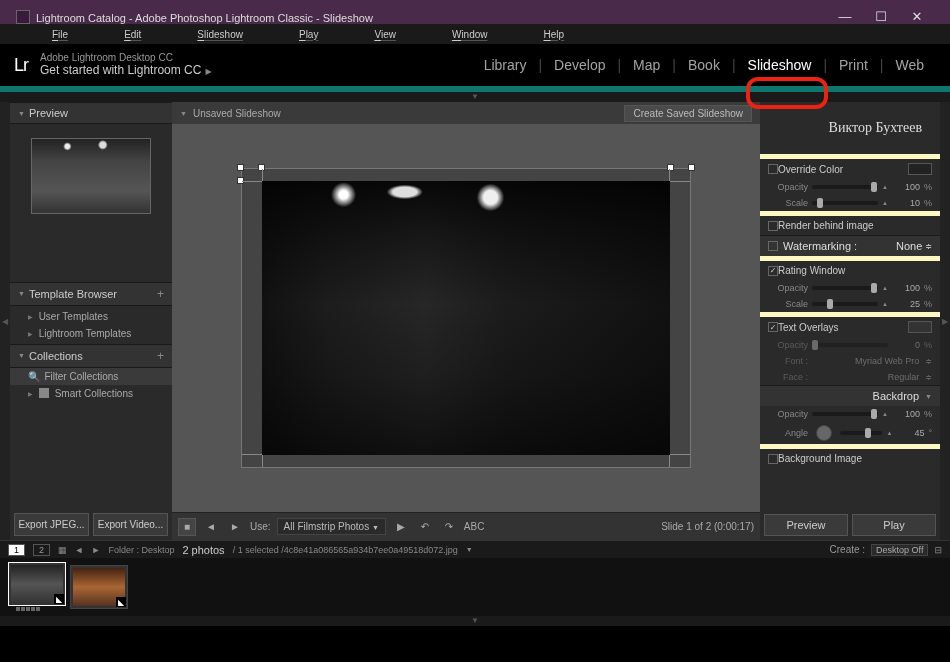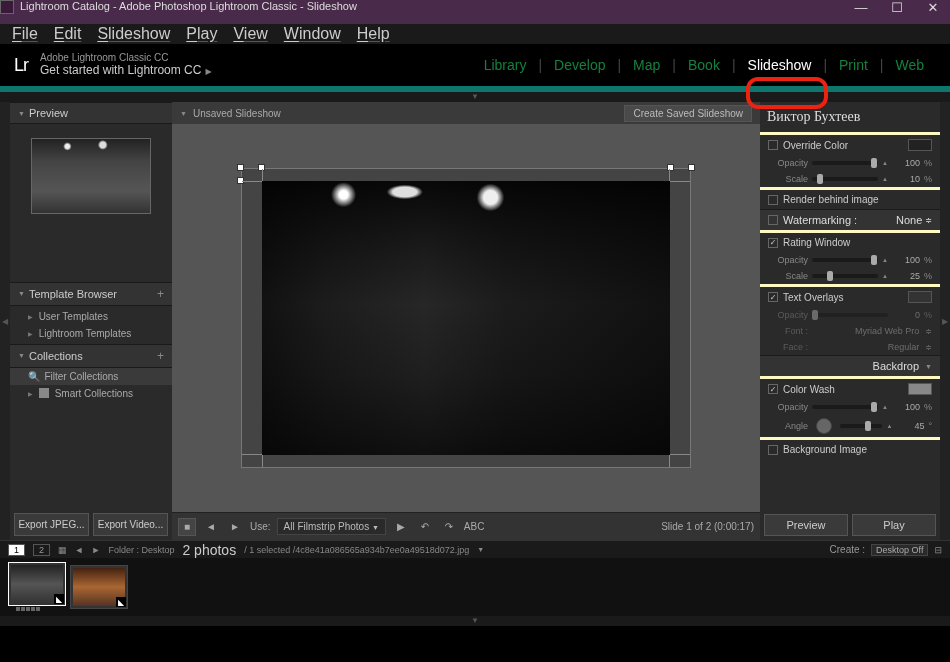--- a/index.html
+++ b/index.html
@@ -1,39 +1,39 @@
 <!DOCTYPE html>
 <html><head>
 <meta charset="utf-8">
 <style>
 * { margin: 0; padding: 0; box-sizing: border-box; font-family: "Segoe UI", Arial, sans-serif; }
 body { background: #000; width: 950px; height: 662px; overflow: hidden; position: relative; }
 
 
-.titlebar { background: #4a2a4a; height: 24px; display: flex; align-items: flex-start; padding: 0 0; color: #ddd; font-size: 11px; }
+.titlebar { background: #4a2a4a; height: 24px; display: flex; align-items: flex-end; padding: 0 16px; color: #ddd; font-size: 11px; }
 .titlebar-icon { width: 14px; height: 14px; background: #3a1a3a; margin-right: 6px; border: 1px solid #666; }
 .titlebar-text { flex: 1; }
 .titlebar-btns { display: flex; gap: 18px; padding-right: 8px; }
 .titlebar-btn { color: #ddd; font-size: 13px; cursor: pointer; width: 18px; text-align: center; }
 
 
 .menubar { background: #1a1a1a; height: 20px; display: flex; align-items: center; padding: 0 6px; gap: 4px; }
-.menu-item { color: #ccc; font-size: 16px; padding: 2px 6px; cursor: pointer; text-decoration: underline; text-decoration-color: #555; text-underline-offset: 2px; }
+.menu-item { color: #ccc; font-size: 10px; padding: 2px 6px; cursor: pointer; text-decoration: underline; text-decoration-color: #555; text-underline-offset: 2px; margin-left: 40px; }
 .menu-item:first-letter { text-decoration: underline; }
 
 
 .header { background: #000; height: 48px; display: flex; align-items: center; padding: 0 18px 0 14px; border-bottom: 6px solid #0f766e; }
 .logo { color: #fff; font-size: 18px; font-weight: 300; margin-right: 12px; letter-spacing: -1px; }
 .logo .l { font-weight: 400; }
 .logo .r { font-weight: 300; }
 .header-info { flex: 1; color: #999; font-size: 10px; line-height: 12px; }
 .header-info .line2 { font-size: 12px; color: #ccc; }
 .header-info .tri { display: inline-block; margin-left: 4px; font-size: 8px; color: #888; }
 .modules { display: flex; align-items: center; gap: 4px; }
-.module { color: #15803d; font-size: 14px; padding: 4px 8px; cursor: pointer; }
+.module { color: #a3a3a3; font-size: 14px; padding: 4px 8px; cursor: pointer; }
 .module.active { color: #fff; }
 .module-sep { color: #444; font-size: 14px; }
 .annot { position: absolute; border: 4px solid #e21; border-radius: 12px; top: 77px; left: 746px; width: 82px; height: 32px; pointer-events: none; }
 
 
 .main { display: flex; height: 438px; background: #1a1a1a; }
 .panel { background: #2a2a2a; display: flex; flex-direction: column; }
 .panel.left { width: 162px; }
 .panel.right { width: 180px; }
 .center { flex: 1; background: #4a4a4a; display: flex; flex-direction: column; }
@@ -83,25 +83,25 @@
 .tb-text { color: #aaa; }
 
 
 .rp-row { display: flex; align-items: center; padding: 3px 8px; font-size: 10px; color: #aaa; gap: 4px; }
 .rp-row .lbl { width: 40px; text-align: right; font-size: 9px; color: #888; }
 .rp-row .slider { flex: 1; height: 4px; background: #1a1a1a; position: relative; border-radius: 2px; }
 .rp-row .slider .knob { position: absolute; width: 6px; height: 10px; background: #aaa; top: -3px; border-radius: 2px; }
 .rp-row .tri { font-size: 6px; color: #888; }
 .rp-row .val { width: 28px; text-align: right; font-size: 9px; }
 .rp-row .unit { font-size: 9px; color: #888; }
-.rp-check { display: flex; align-items: center; padding: 4px 8px; font-size: 10px; color: #ccc; gap: 5px; border-top: 3px solid #fef9c3; }
+.rp-check { display: flex; align-items: center; padding: 4px 8px; font-size: 10px; color: #ccc; border-top: 5px solid #fef9c3; }
 .rp-check .box { width: 10px; height: 10px; border: 1px solid #666; display: flex; align-items: center; justify-content: center; font-size: 8px; color: #ccc; }
 .rp-check.checked .box::after { content: "✓"; }
 .rp-swatch { width: 24px; height: 12px; background: #222; border: 1px solid #555; margin-left: auto; }
-.rp-name { text-align: left; font-size: 14px; color: #ddd; padding: 7px; font-family: serif; }
+.rp-name { text-align: right; font-size: 14px; color: #ddd; padding: 18px; font-family: serif; }
 .rp-head-right { background: #333; color: #ddd; font-size: 11px; padding: 4px 8px; text-align: right; border-top: 1px solid #1a1a1a; display: flex; align-items: center; }
 .rp-head-right .tri { margin-left: 6px; font-size: 7px; color: #888; }
 .rp-head-right .lbl { margin-left: auto; }
 .rp-angle-knob { width: 16px; height: 16px; border-radius: 50%; background: #666; border: 1px solid #444; margin: 0 4px; position: relative; }
 .rp-btns { display: flex; gap: 4px; padding: 4px; }
 .rp-btn { flex: 1; background: #3a3a3a; border: 1px solid #555; color: #ccc; font-size: 11px; padding: 4px 0; text-align: center; cursor: pointer; }
 
 
 .export-row { display: flex; gap: 4px; padding: 4px; margin-top: auto; }
 .export-btn { flex: 1; background: #3a3a3a; border: 1px solid #555; color: #ccc; font-size: 10px; padding: 5px 0; text-align: center; cursor: pointer; }
@@ -146,21 +146,21 @@
   <div class="menu-item">Slideshow</div>
   <div class="menu-item">Play</div>
   <div class="menu-item">View</div>
   <div class="menu-item">Window</div>
   <div class="menu-item">Help</div>
 </div>
 
 <div class="header">
   <div class="logo"><span class="l">L</span><span class="r">r</span></div>
   <div class="header-info">
-    <div>Adobe Lightroom Classic CC</div>
+    <div>Adobe Lightroom Desktop CC</div>
     <div class="line2"><span>Get started with Lightroom CC</span><span class="tri">▶</span></div>
   </div>
   <div class="modules">
     <div class="module">Library</div>
       <div class="module-sep">|</div>
     <div class="module">Develop</div>
       <div class="module-sep">|</div>
     <div class="module">Map</div>
       <div class="module-sep">|</div>
     <div class="module">Book</div>
@@ -337,25 +337,20 @@
     <div class="rp-row" style="opacity:.5">
         <span class="lbl">Face :</span>
         <span style="margin-left:auto;font-size:9px">Regular</span>
         <span style="font-size:8px;margin-left:2px">≑</span>
       </div>
 
     <div class="rp-head-right">
         <span class="lbl">Backdrop</span>
         <span class="tri">▼</span>
       </div>
-    <div class="rp-check checked">
-        <span class="box"></span>
-        <span>Color Wash</span>
-        <span class="rp-swatch" style="background:#888"></span>
-      </div>
     <div class="rp-row">
         <span class="lbl">Opacity</span>
         <div class="slider">
           <div class="knob" style="left:90%"></div>
         </div>
         <span class="tri">▲</span>
         <span class="val">100</span>
         <span class="unit">%</span>
       </div>
     <div class="rp-row">
@@ -383,21 +378,21 @@
   <div class="vstrip">▶</div>
 </div>
 
 <div class="filmstrip-bar">
   <span class="fs-num active">1</span>
   <span class="fs-num">2</span>
   <span class="fs-grid-icon">▦</span>
   <span class="fs-grid-icon">◄</span>
   <span class="fs-grid-icon">►</span>
   <span class="fs-path">Folder : Desktop</span>
-  <span style="color:#ccc;font-size:14px">2 photos</span>
+  <span style="color:#ccc;font-size:11px">2 photos</span>
   <span class="fs-path">/ 1 selected  /4c8e41a086565a934b7ee0a49518d072.jpg</span>
   <span class="fs-path" style="font-size:7px">▼</span>
   <div class="fs-filter">
     <span>Create :</span>
     <span class="fs-select"><span>Desktop Off</span></span>
     <span class="fs-grid-icon">⊟</span>
   </div>
 </div>
 
 <div class="filmstrip">

